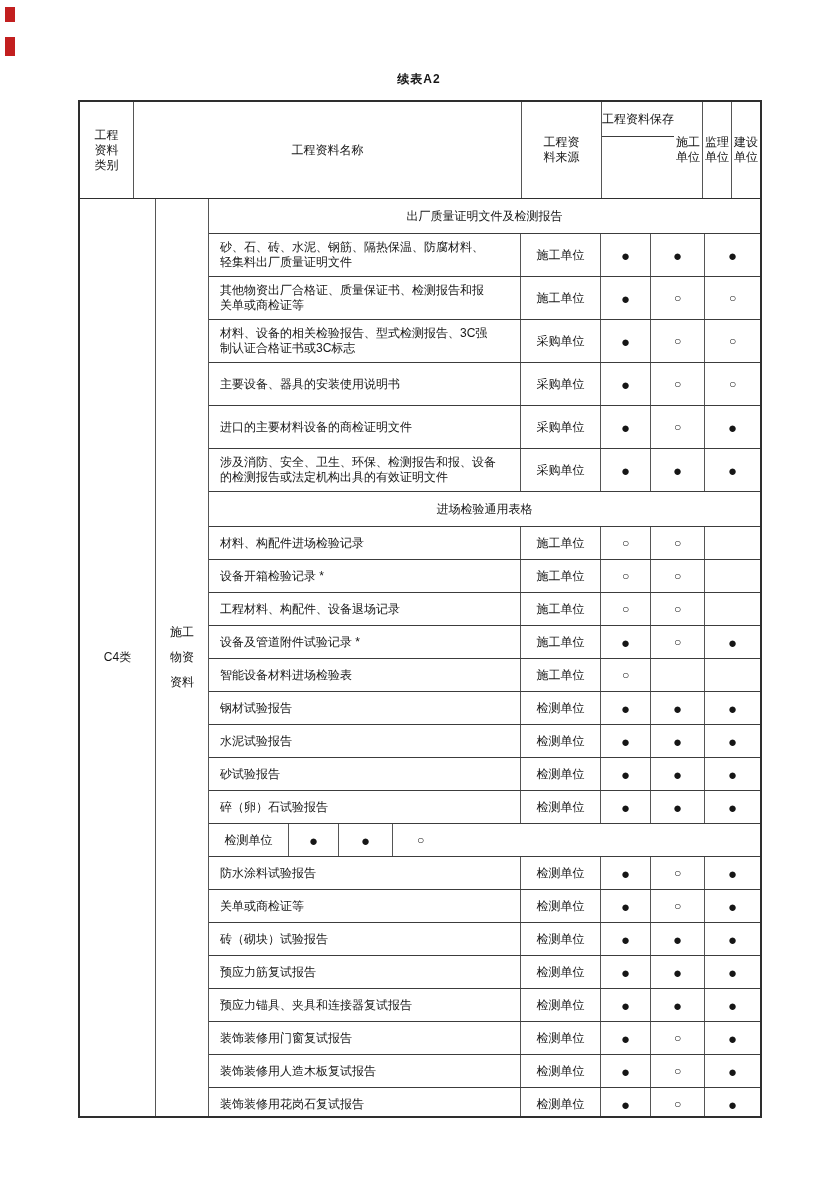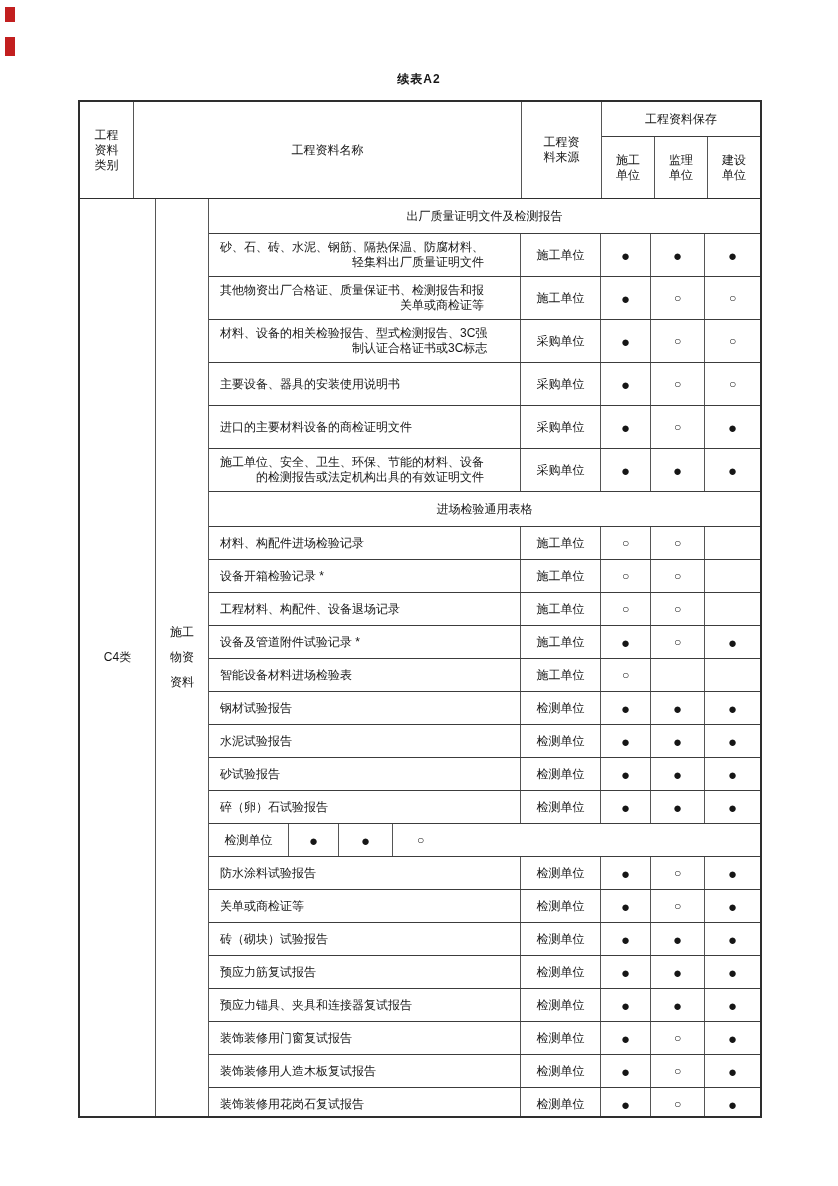--- a/index.html
+++ b/index.html
@@ -22,37 +22,37 @@
   }
   .cell{box-sizing:border-box;display:flex;align-items:center;justify-content:center;
     font-size:12px;line-height:15px;text-align:center;}
   .vline{border-right:1px solid #565656;}
   .hline{border-bottom:1px solid #3c3c3c;}
   
   .tbl-header{display:flex;height:97px;flex:none;border-bottom:1px solid #2e2e2e;box-sizing:border-box;}
   .cat-h{width:54px;flex:none;white-space:pre-line;}
   .name-h{flex:1;}
   .source-h{width:80px;flex:none;white-space:pre-line;}
-  .save-h{width:158px;flex:none;display:flex;flex-direction:column;box-sizing:border-box;}
+  .save-h{width:158px;flex:none;display:flex;flex-direction:row;box-sizing:border-box;}
   .save-title{height:35px;flex:none;}
   .save-units{display:flex;flex:1;}
   .save-unit{flex:1;white-space:pre-line;}
   .save-unit:last-child{border-right:none;}
   
   .tbl-body{display:flex;flex:1;min-height:0;}
   .cat-cell{width:76px;flex:none;}
   .subcat-cell{width:53px;flex:none;white-space:pre-line;line-height:25px;}
   .rows{flex:1;display:flex;flex-direction:column;min-width:0;}
   .row{display:flex;flex:none;border-bottom:1px solid #3c3c3c;box-sizing:border-box;}
   .row:last-child{border-bottom:none;}
   .row-section{height:35px;}
   .row-tall{height:43px;}
   .row-short{height:33px;}
   .section-c{flex:1;}
-  .name-c{flex:1;justify-content:flex-start;text-align:right;padding-left:11px;
+  .name-c{flex:1;justify-content:flex-start;text-align:left;padding-left:11px;
     white-space:pre-line;line-height:15px;min-width:0;}
   .source-c{width:80px;flex:none;}
   .mark-c{flex:none;font-size:15px;}
   .mark-c.u1{width:50px;}
   .mark-c.u2{width:54px;}
   .mark-c.u3{width:55px;border-right:none;}
   .mark-c.hollow{font-size:12px;}
 </style>
 </head>
 <body>
@@ -123,21 +123,21 @@
           <div class="cell vline mark-c u3 hollow">○</div>
         </div>
         <div class="row row-item row-tall">
           <div class="cell vline name-c">进口的主要材料设备的商检证明文件</div>
           <div class="cell vline source-c">采购单位</div>
           <div class="cell vline mark-c u1">●</div>
           <div class="cell vline mark-c u2 hollow">○</div>
           <div class="cell vline mark-c u3">●</div>
         </div>
         <div class="row row-item row-tall">
-          <div class="cell vline name-c">施工单位、安全、卫生、环保、节能的材料、设备
+          <div class="cell vline name-c">涉及消防、安全、卫生、环保、检测报告和报、设备
 的检测报告或法定机构出具的有效证明文件</div>
           <div class="cell vline source-c">采购单位</div>
           <div class="cell vline mark-c u1">●</div>
           <div class="cell vline mark-c u2">●</div>
           <div class="cell vline mark-c u3">●</div>
         </div>
         <div class="row row-section">
           <div class="cell section-c">进场检验通用表格</div>
         </div>
         <div class="row row-item row-short">

